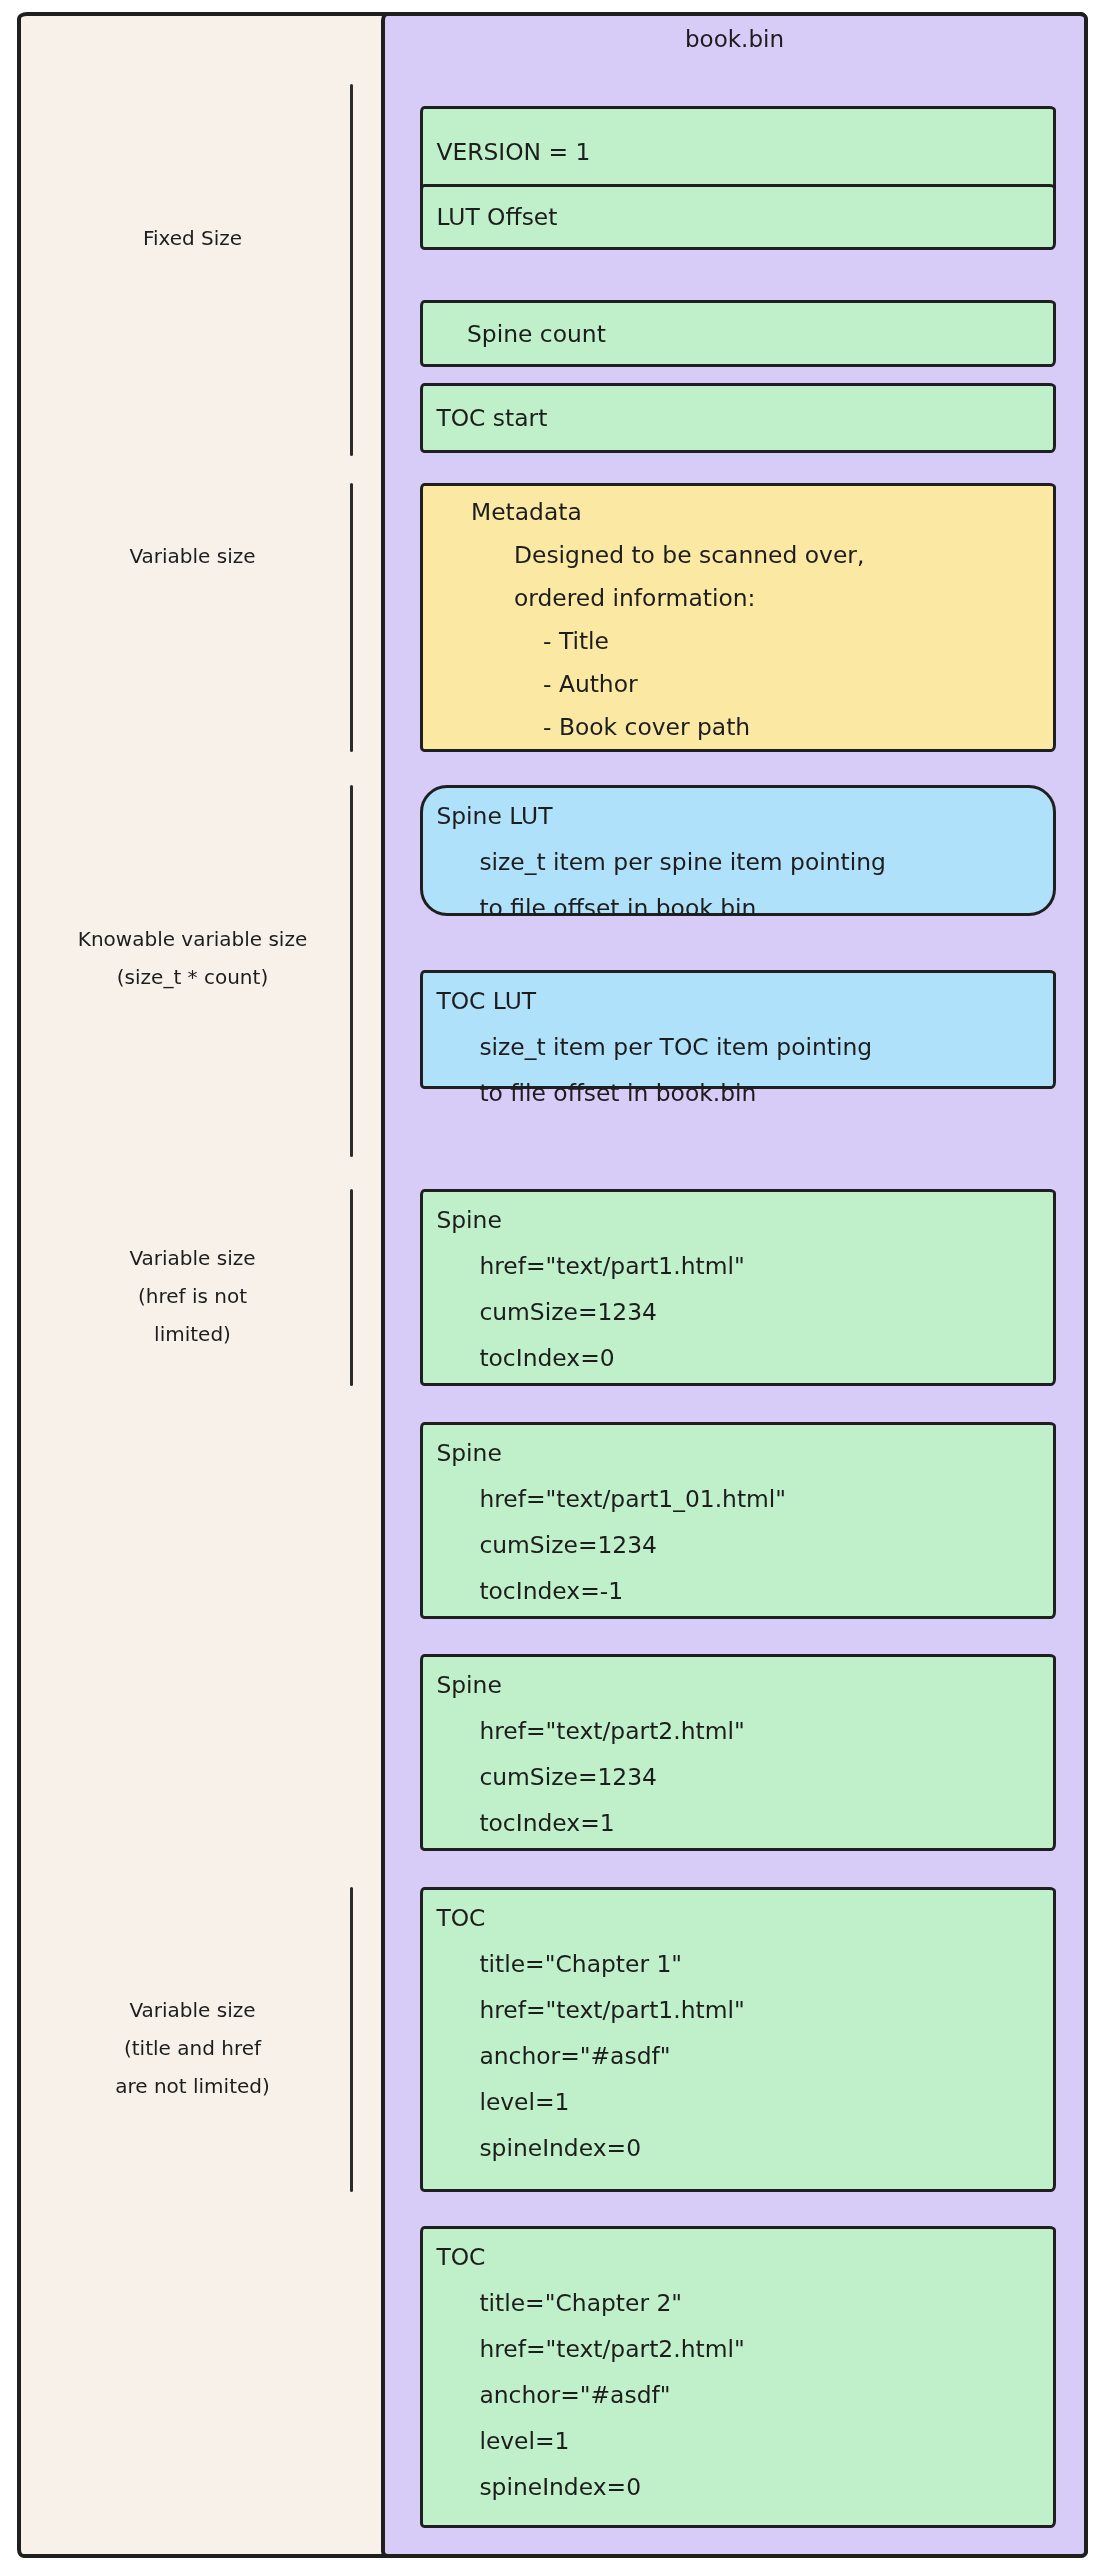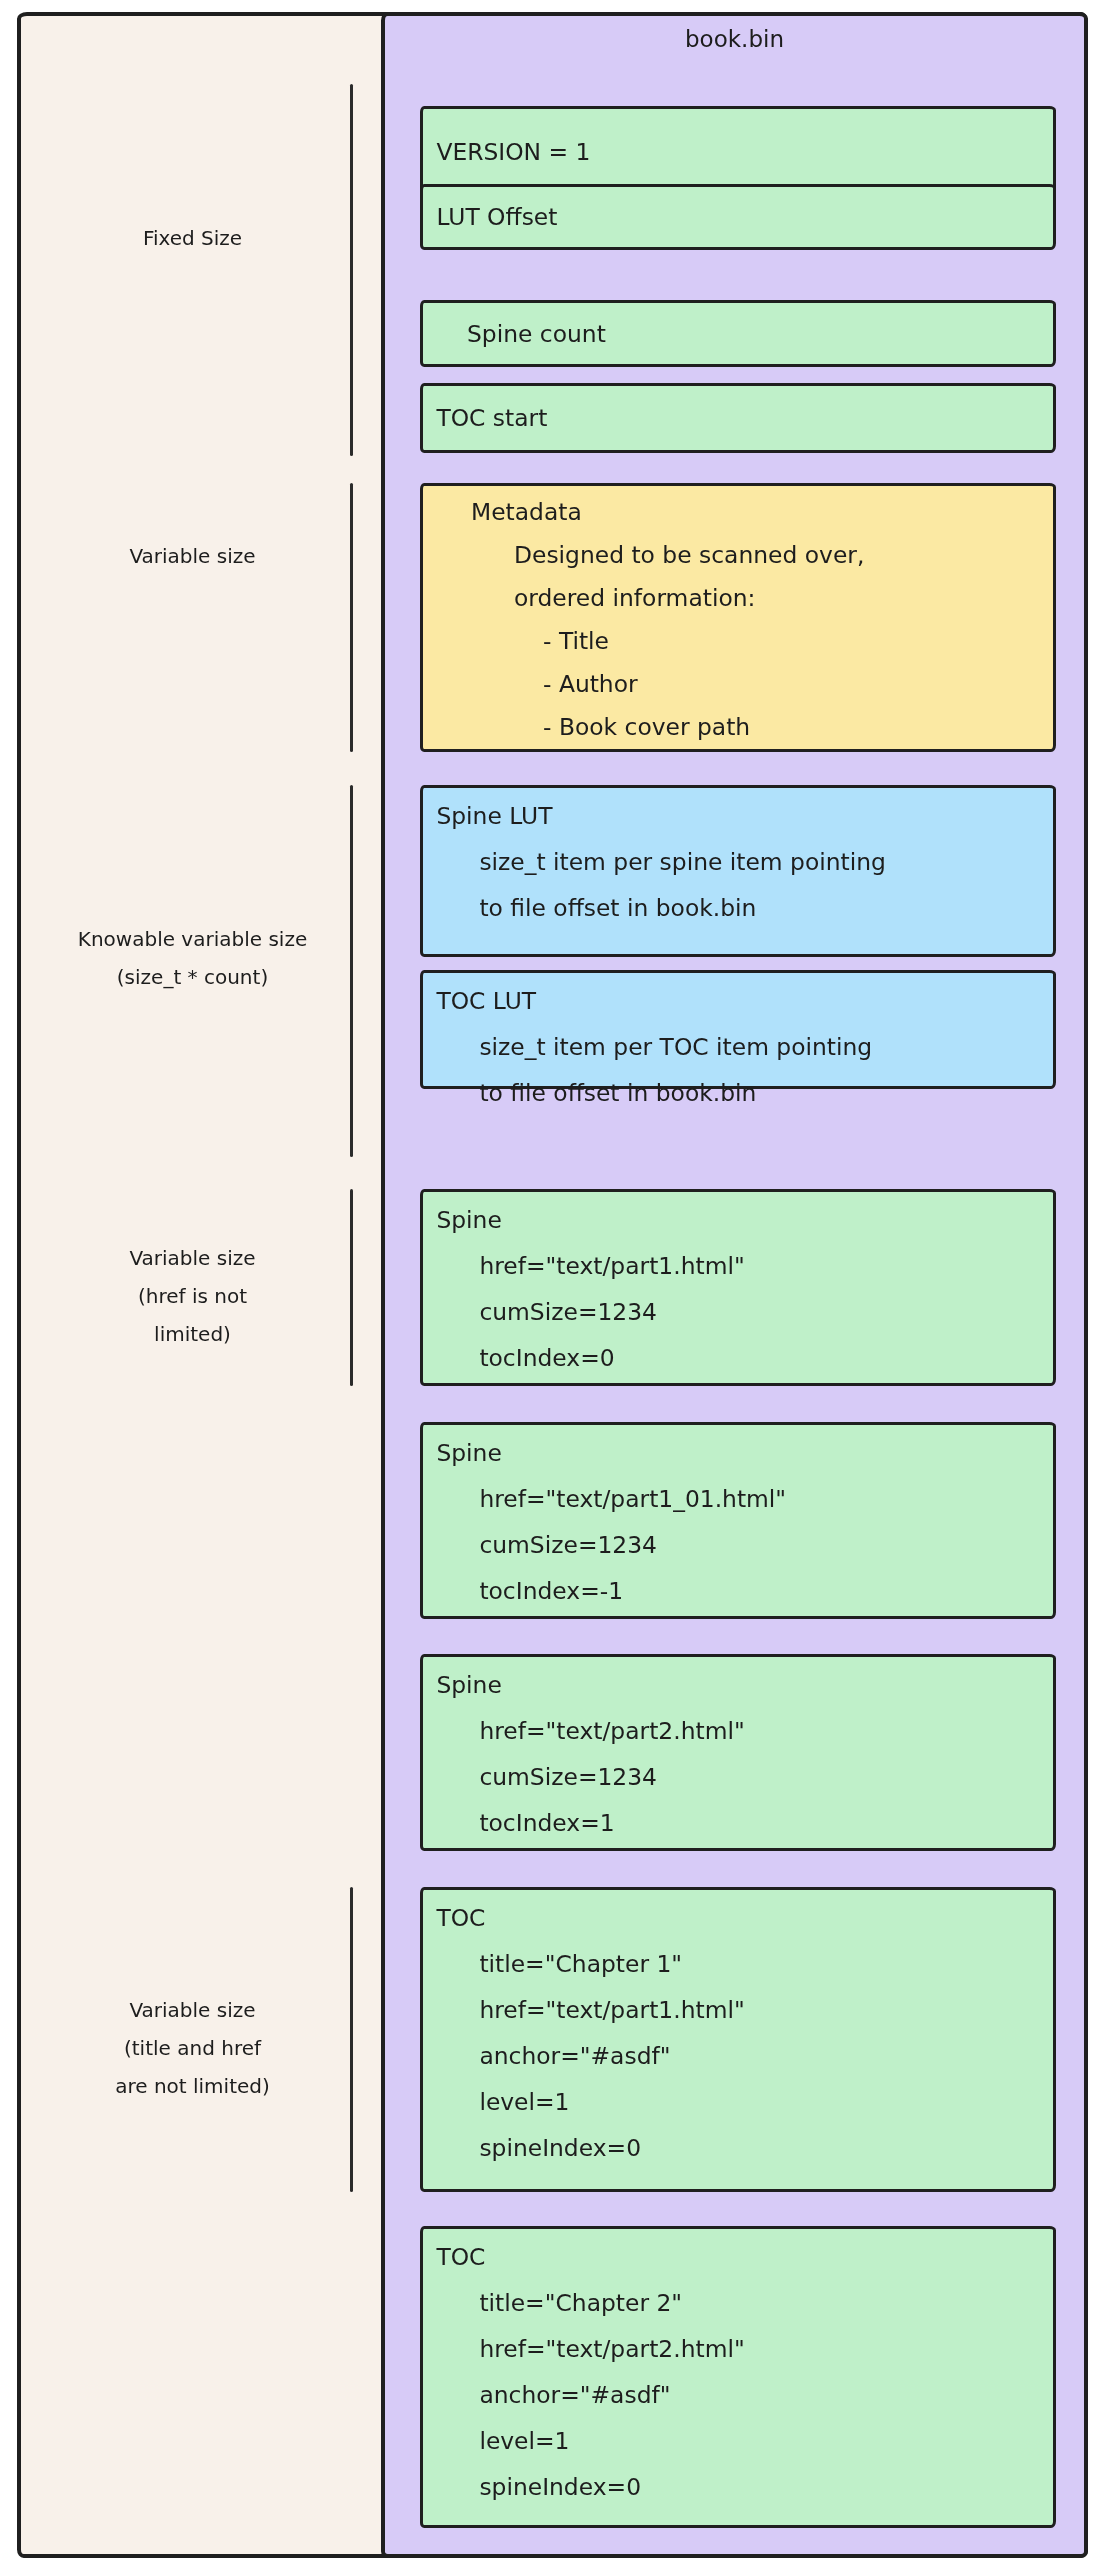--- a/index.html
+++ b/index.html
@@ -41,21 +41,21 @@
   .box-line{white-space:nowrap;}
   .ind1{padding-left:43px;}
   .ind2{padding-left:72px;}
   .tight{line-height:43px;padding-left:48px;}
   
   .b0{top:80px;height:91px;margin-top:26px;}
   .b1{top:184px;height:66px;}
   .b2{top:300px;height:67px;padding-left:44px;}
   .b3{top:383px;height:70px;}
   .b4{top:483px;height:269px;}
-  .b5{top:785px;height:172px;}
+  .b5{top:785px;height:131px;border-radius:27px;}
   .b6{top:970px;height:119px;}
   .b7{top:1189px;height:197px;}
   .b8{top:1422px;height:197px;}
   .b9{top:1654px;height:197px;}
   .b10{top:1887px;height:305px;}
   .b11{top:2226px;height:302px;}
   
   .side-label{
     position:absolute;left:25px;width:335px;text-align:center;
     font-size:20px;line-height:38px;

